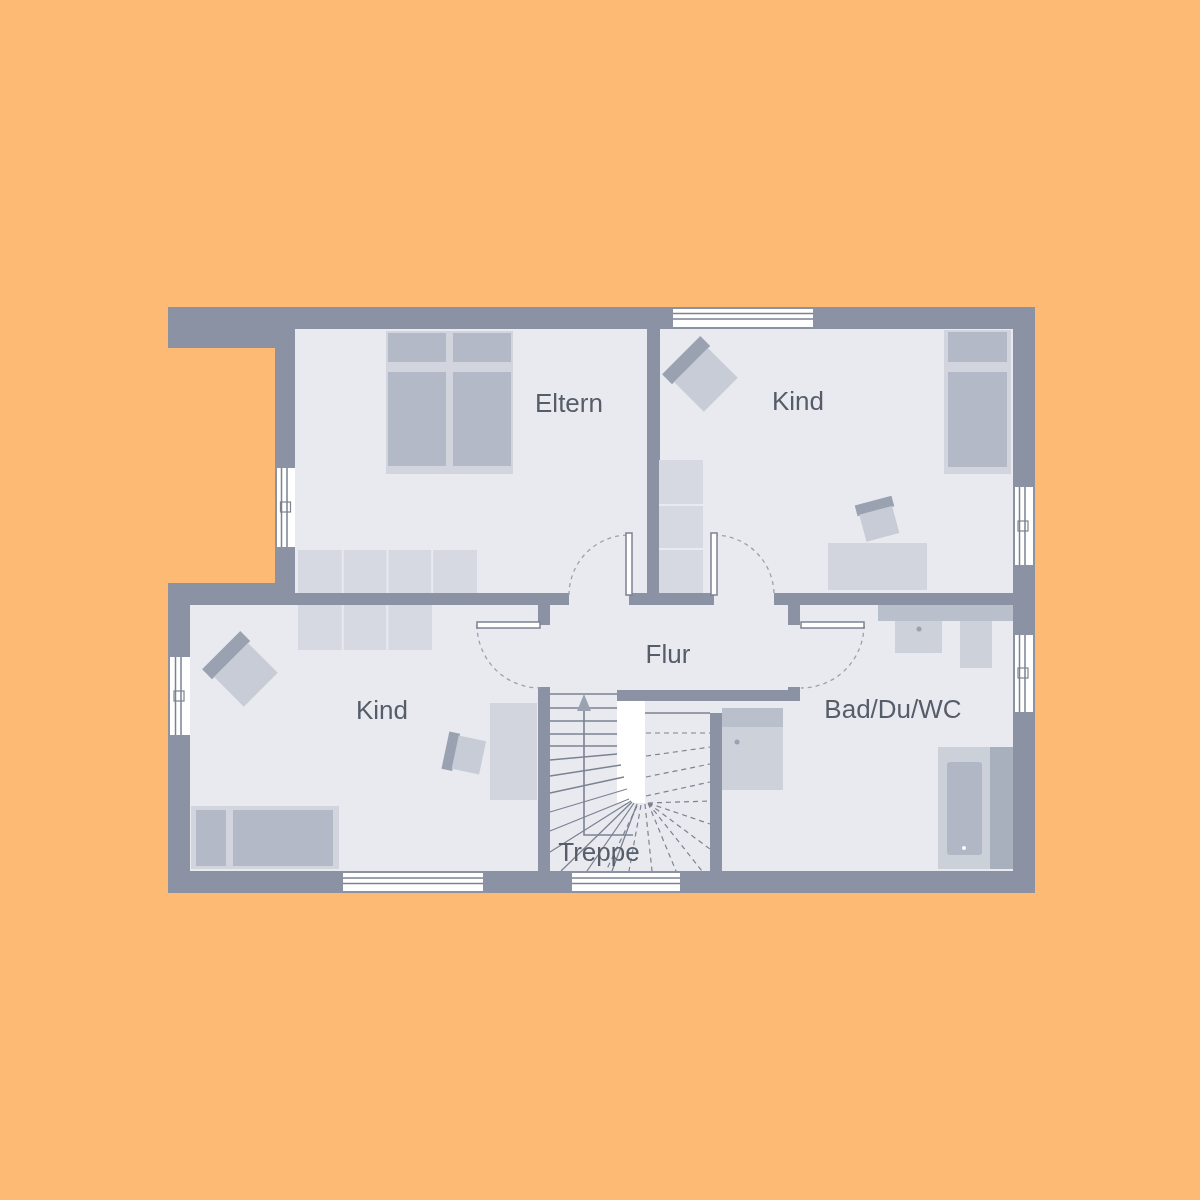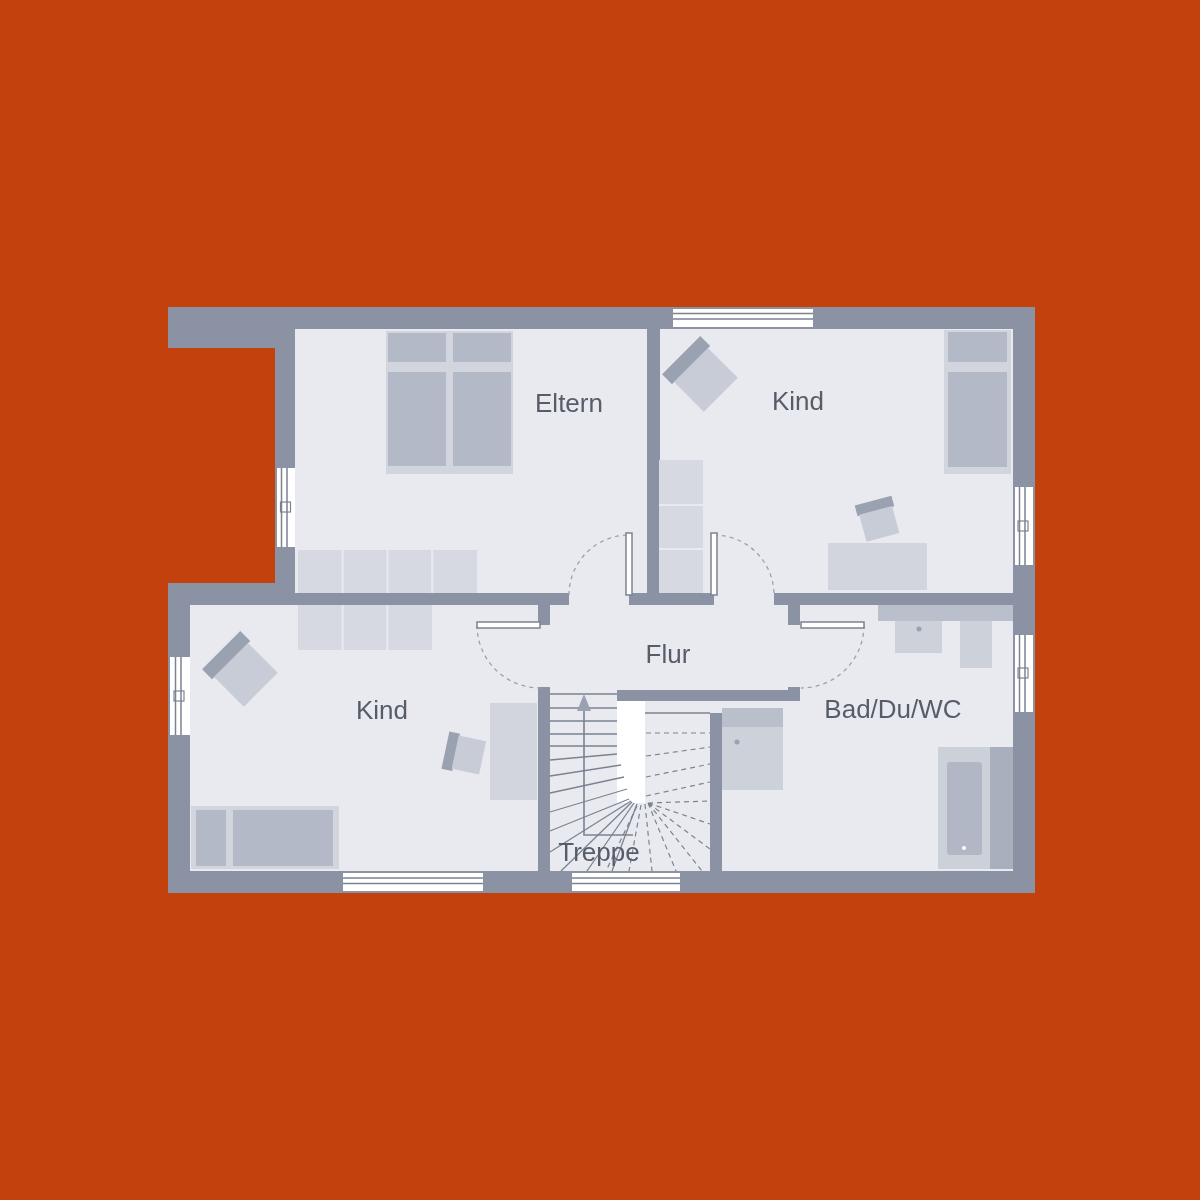--- a/index.html
+++ b/index.html
@@ -1,16 +1,16 @@
 <!DOCTYPE html>
 <html style="--wall: #8a92a3; --floor: #e8eaf0; --furn-light: #d2d5de; --furn-med: #b3b9c6; --wardrobe: #d6d9e2; --armchair: #c8ccd6; --accent-dark: #9aa2b1; --fixture: #cdd1da; --counter: #b9bfcb; --tub: #b1b7c4; --tub-platform: #cbd0d9; --tub-side: #a9b0bd; --line: #7b8392; --text: #565d68;"><head>
 <meta charset="utf-8">
 <style>
   html,body{margin:0;padding:0;background:#ffffff;}
-  #canvas{position:relative;width:1200px;height:1200px;background:#c2410c;overflow:hidden;
+  #canvas{position:relative;width:1200px;height:1200px;background:#fdba74;overflow:hidden;
           font-family:"Liberation Sans",sans-serif;}
   svg{display:block;}
   .wall{fill:var(--wall);}
   .floor{fill:var(--floor);}
   .void{fill:#ffffff;}
   .win{fill:#ffffff;}
   .wline{stroke:var(--line);stroke-width:1.5;fill:none;}
   .wsq{fill:none;stroke:var(--line);stroke-width:1.2;}
   .leaf{fill:#ffffff;stroke:var(--line);stroke-width:1.5;}
   .arc{fill:none;stroke:var(--accent-dark);stroke-width:1.3;stroke-dasharray:4 4;}

